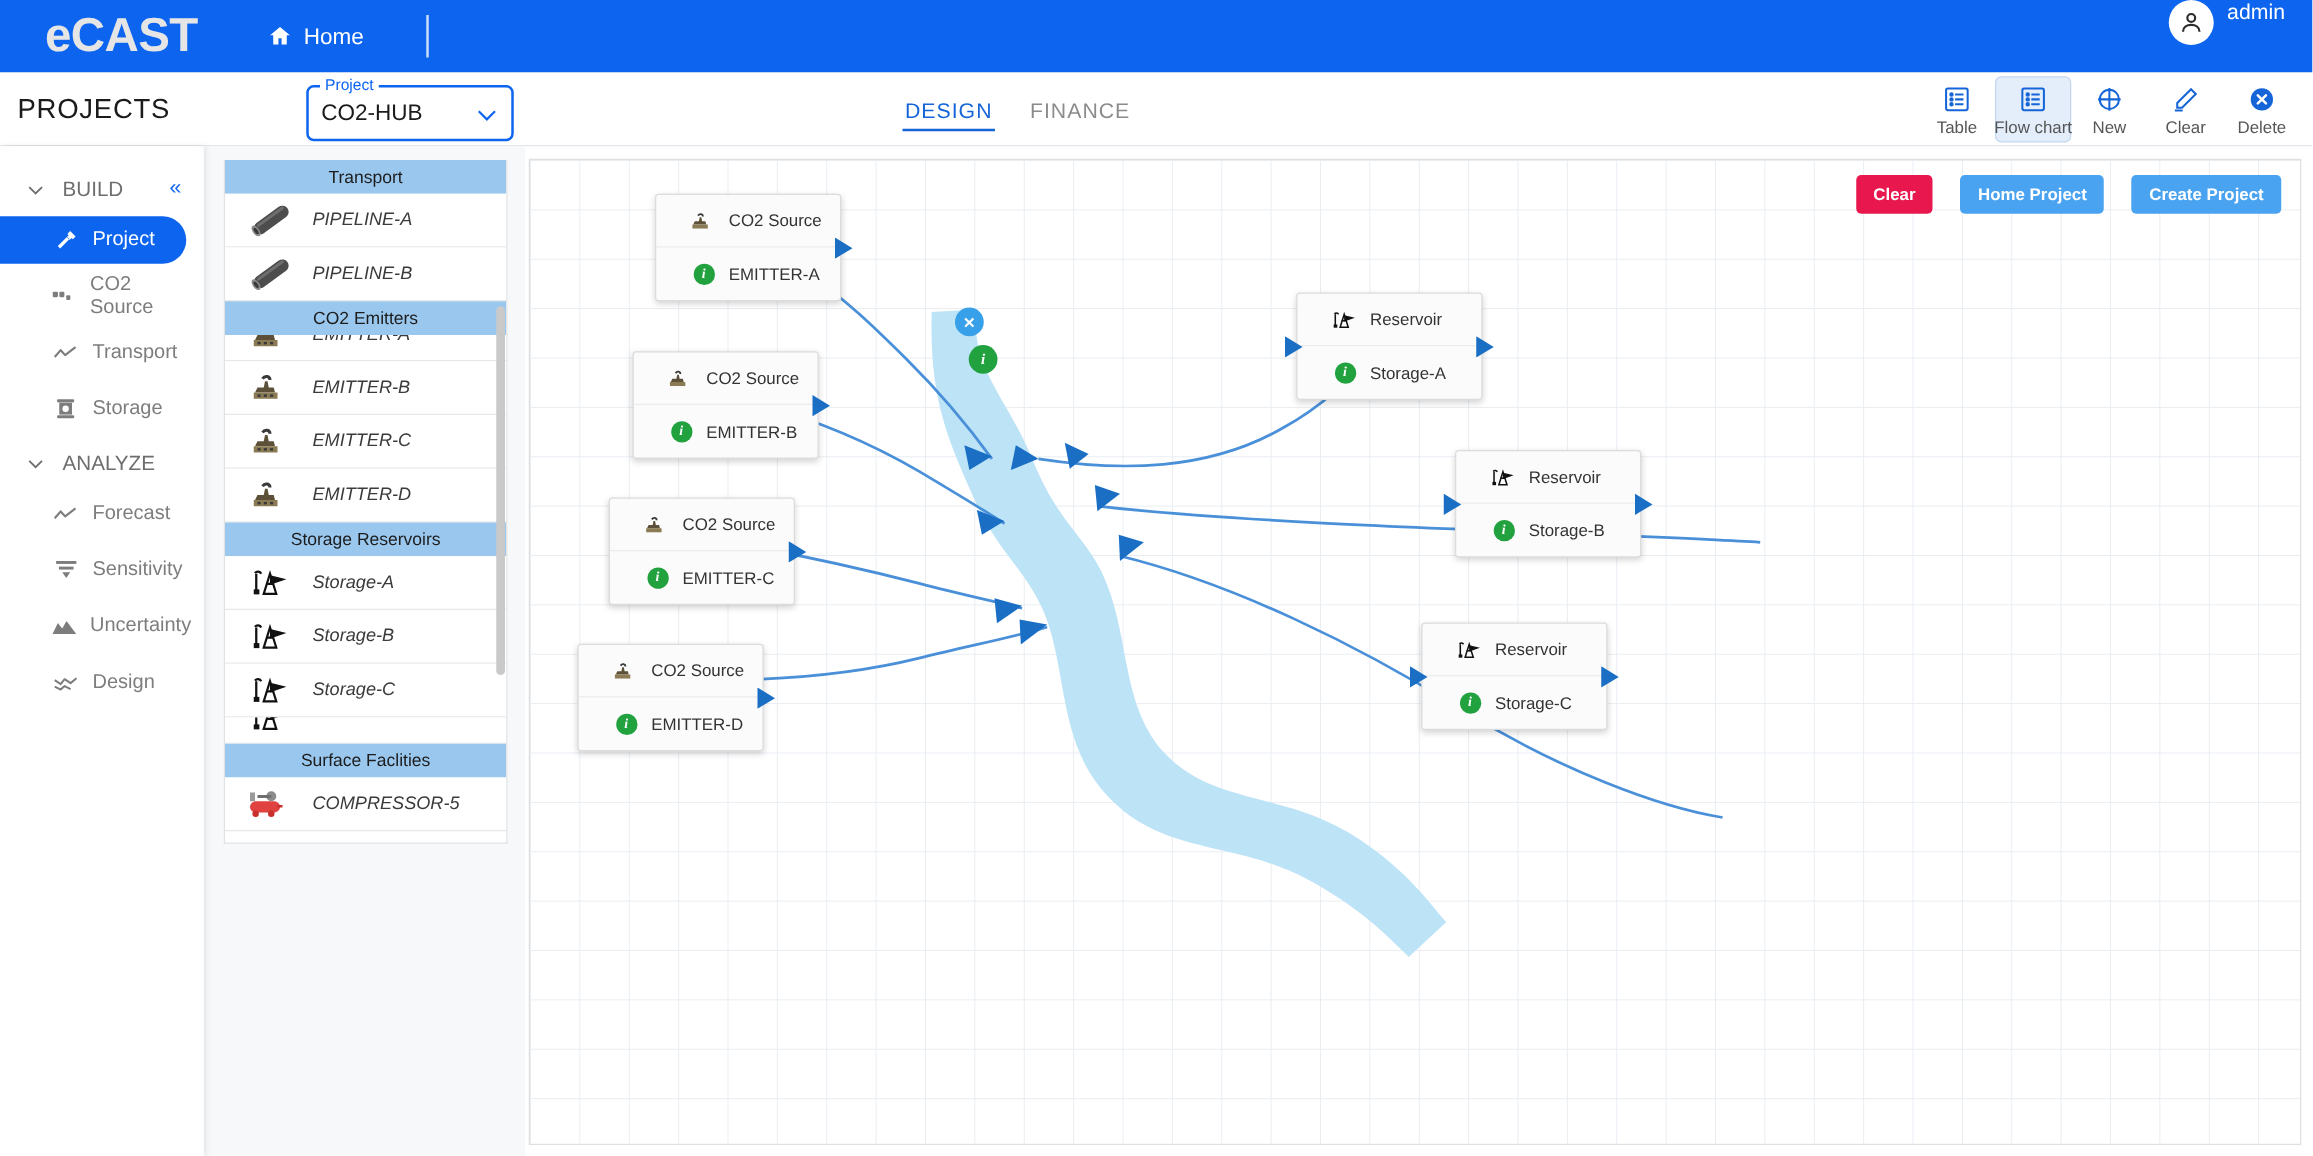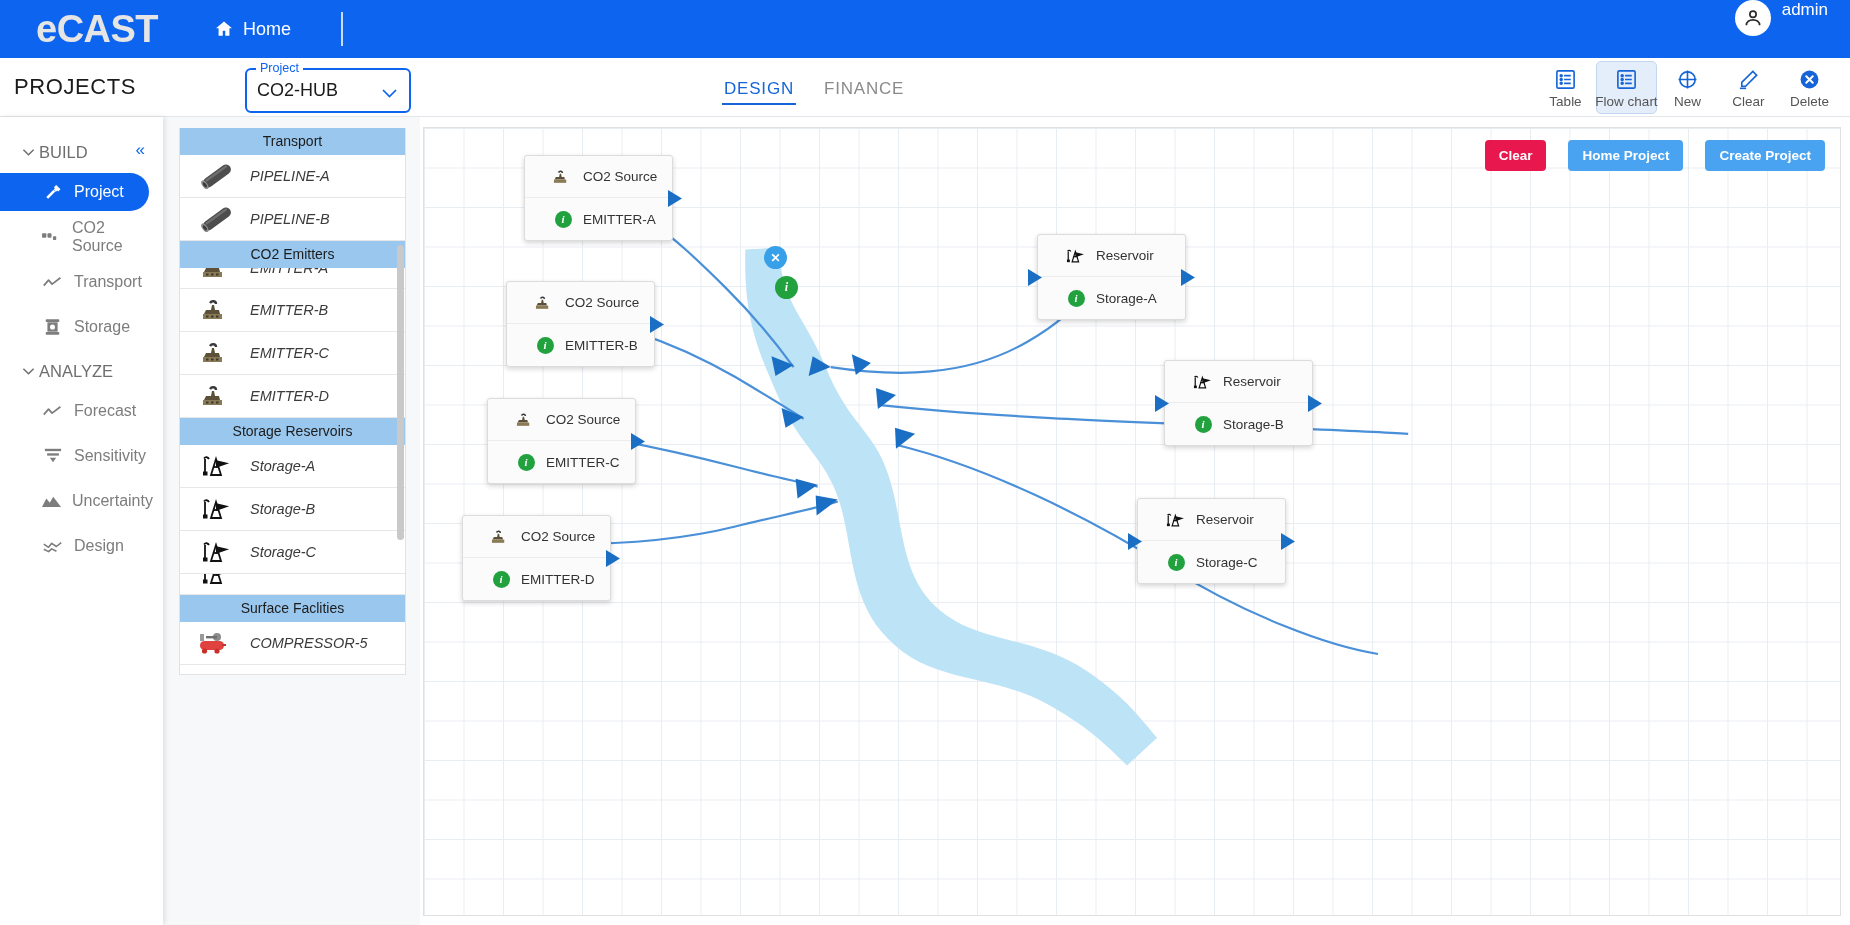--- a/index.html
+++ b/index.html
@@ -66,21 +66,21 @@
 
   
   #body { display:flex; height:calc(925px - 117px); position:relative; }
 
   
   #leftnav {
     width:163px; background:#fff; padding-top:22px;
     box-shadow: 2px 0 5px rgba(0,0,0,.10);
     position:relative; z-index:3; flex:0 0 163px;
   }
-  .nav-group { display:flex; align-items:center; gap:4px; padding:4px 0 4px 22px; color:#6e6e6e; font-size:16.5px; cursor:pointer; }
+  .nav-group { display:flex; align-items:center; gap:15px; padding:4px 0 4px 22px; color:#6e6e6e; font-size:16.5px; cursor:pointer; }
   .nav-item {
     display:flex; align-items:center; gap:11px;
     height:38px; margin:7px 14px 7px 0;
     padding-left:42px; border-radius:0 19px 19px 0;
     color:#7d7d7d; font-size:16px; cursor:pointer;
   }
   .nav-item.active { background:#0d65ef; color:#fff; }
   .nav-item .nico { width:21px; display:flex; align-items:center; justify-content:center; }
   #collapse-btn { position:absolute; right:18px; top:24px; color:#0d65ef; font-size:17px; cursor:pointer; line-height:1; }
 

